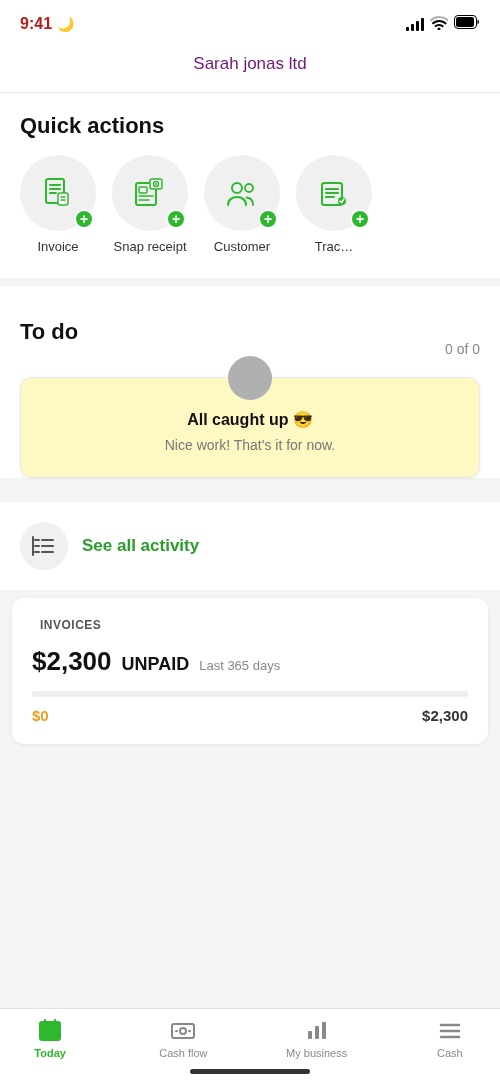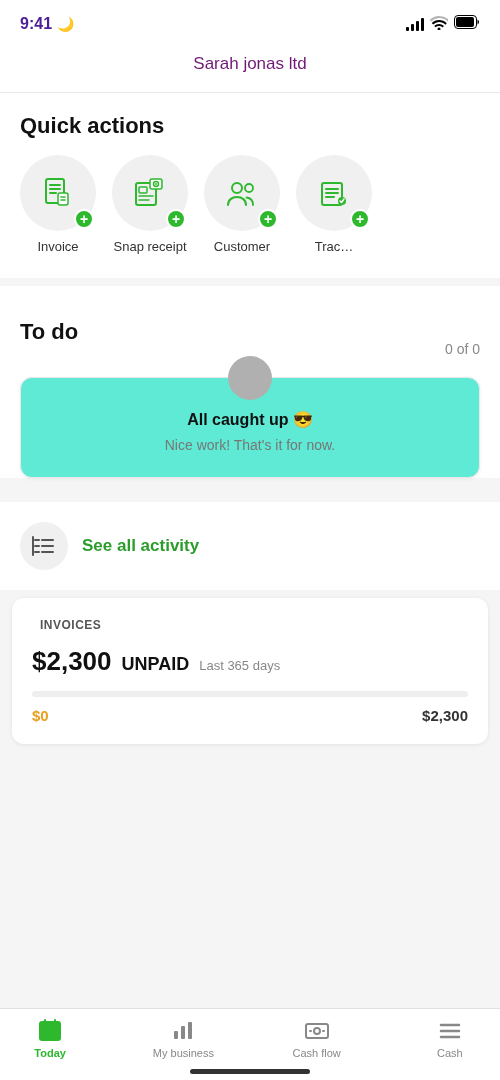--- a/index.html
+++ b/index.html
@@ -19,21 +19,21 @@
       background: #fff;
       display: flex;
       justify-content: space-between;
       align-items: center;
       padding: 10px 20px 6px 20px;
       height: 44px;
     }
     .status-time {
       font-size: 16px;
       font-weight: 600;
-      color: #4c1d95;
+      color: #b91c1c;
     }
     .status-icons {
       display: flex;
       align-items: center;
       gap: 6px;
     }
     .signal-bars {
       display: flex;
       align-items: flex-end;
       gap: 2px;
@@ -141,21 +141,21 @@
       font-weight: 700;
       color: #111;
     }
     .todo-count {
       font-size: 14px;
       color: #888;
       margin-top: 35px;
     }
 
     .todo-card {
-      background: #5eead4;
+      background: #fef9c3;
       border: 1px solid #e8e8e8;
       border-radius: 12px;
       padding: 24px 8px;
       text-align: center;
       position: relative;
       margin-bottom: 24px;
       box-shadow: 0 1px 4px rgba(0,0,0,0.06);
     }
     .todo-avatar {
       width: 44px;
@@ -484,37 +484,37 @@
         <rect x="17" y="2" width="2" height="5" rx="1" fill="#2eb82e"></rect>
         <rect x="8" y="14" width="4" height="4" rx="0.5" fill="#2eb82e"></rect>
       </svg>
     </div>
     <span class="nav-label active">Today</span>
   </div>
 
   <div class="nav-item">
     <div class="nav-icon">
       <svg width="26" height="26" viewBox="0 0 26 26" fill="none">
+        <rect x="2" y="7" width="22" height="14" rx="2" stroke="#888" stroke-width="2" fill="none"></rect>
+        <circle cx="13" cy="14" r="3" stroke="#888" stroke-width="2" fill="none"></circle>
+        <path d="M6 14h1M19 14h1" stroke="#888" stroke-width="2" stroke-linecap="round"></path>
+      </svg>
+    </div>
+    <span class="nav-label">Cash flow</span>
+  </div>
+
+  <div class="nav-item">
+    <div class="nav-icon">
+      <svg width="26" height="26" viewBox="0 0 26 26" fill="none">
         <rect x="4" y="14" width="4" height="8" rx="1" fill="#888"></rect>
         <rect x="11" y="9" width="4" height="13" rx="1" fill="#888"></rect>
         <rect x="18" y="5" width="4" height="17" rx="1" fill="#888"></rect>
       </svg>
     </div>
     <span class="nav-label">My business</span>
-  </div>
-
-  <div class="nav-item">
-    <div class="nav-icon">
-      <svg width="26" height="26" viewBox="0 0 26 26" fill="none">
-        <rect x="2" y="7" width="22" height="14" rx="2" stroke="#888" stroke-width="2" fill="none"></rect>
-        <circle cx="13" cy="14" r="3" stroke="#888" stroke-width="2" fill="none"></circle>
-        <path d="M6 14h1M19 14h1" stroke="#888" stroke-width="2" stroke-linecap="round"></path>
-      </svg>
-    </div>
-    <span class="nav-label">Cash flow</span>
   </div>
 
   <div class="nav-item">
     <div class="nav-icon">
       <svg width="26" height="26" viewBox="0 0 26 26" fill="none">
         <line x1="4" y1="8" x2="22" y2="8" stroke="#888" stroke-width="2.5" stroke-linecap="round"></line>
         <line x1="4" y1="14" x2="22" y2="14" stroke="#888" stroke-width="2.5" stroke-linecap="round"></line>
         <line x1="4" y1="20" x2="22" y2="20" stroke="#888" stroke-width="2.5" stroke-linecap="round"></line>
       </svg>
     </div>

